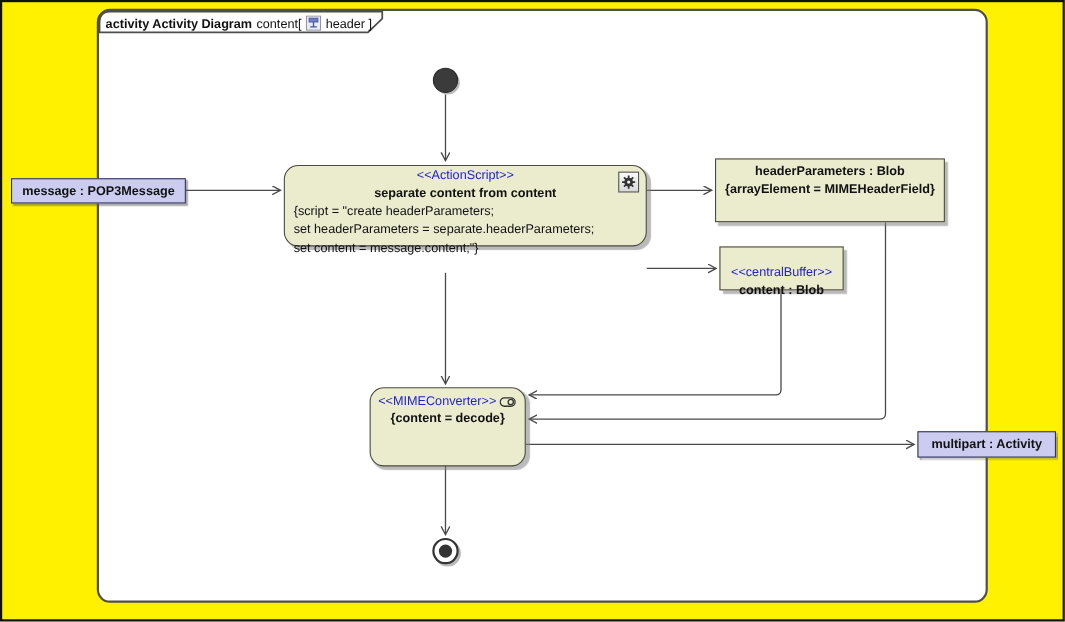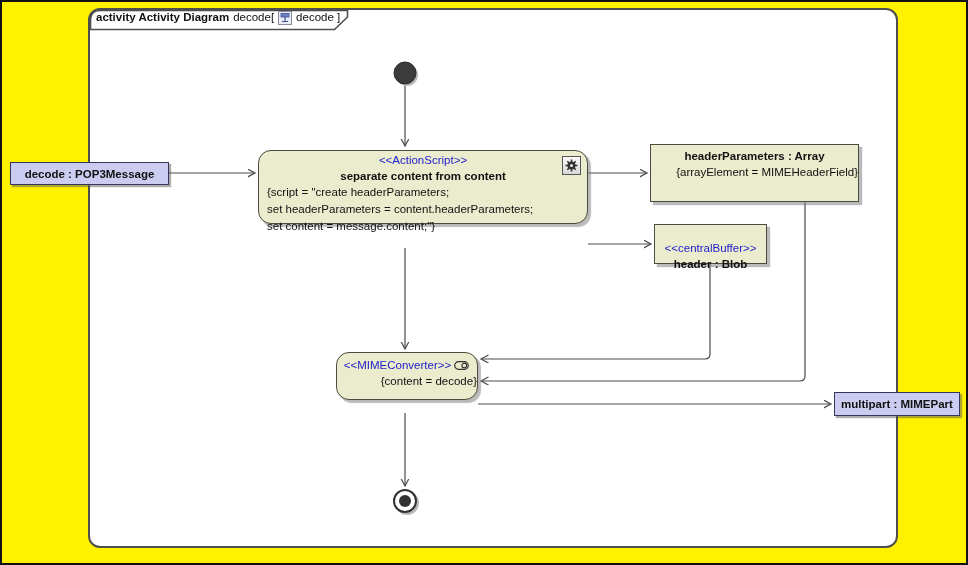--- a/index.html
+++ b/index.html
@@ -7,33 +7,33 @@
     position:relative;width:968px;height:565px;box-sizing:border-box;
     background:#FFF100;border:2px solid #111;overflow:hidden;
     font-family:"Liberation Sans",sans-serif;color:#111;
   }
   .frame{
     position:absolute;left:86px;top:6px;width:806px;height:536px;
     background:#fff;border:2px solid #4e4e4e;border-radius:12px;
   }
   .wires{position:absolute;left:0;top:0;width:968px;height:565px;pointer-events:none;}
   .frame-title{
-    position:absolute;left:94px;top:9px;height:17px;display:flex;align-items:flex-start;gap:4px;
+    position:absolute;left:94px;top:9px;height:17px;display:flex;align-items:flex-end;gap:4px;
     font-size:11.5px;white-space:nowrap;
   }
   .frame-title .tb{font-weight:bold;}
   .node{
     position:absolute;background:#EBEBCE;border:1.5px solid #4b4b3e;
     box-shadow:3px 3px 1px rgba(130,130,130,.55);
     font-size:11.5px;box-sizing:border-box;
   }
   .rounded{border-radius:13px;}
   .stereo{color:#2222CC;text-align:center;line-height:16px;}
   .nm{font-weight:bold;text-align:center;line-height:16px;}
-  .ct{text-align:right;line-height:16px;}
+  .ct{text-align:center;line-height:16px;font-weight:bold;}
   .body-line{line-height:17px;padding-left:8px;white-space:nowrap;}
   .label-box{
     position:absolute;background:#CCCCF0;border:1.5px solid #34345c;
     box-shadow:2px 2px 1px rgba(90,90,90,.5);
     font-size:11.5px;font-weight:bold;display:flex;align-items:center;justify-content:center;
     box-sizing:border-box;white-space:nowrap;
   }
   .gear{
     position:absolute;top:5px;right:6px;width:17px;height:17px;
     background:linear-gradient(#fafafa,#d8d8d8);border:1px solid #555;
@@ -71,75 +71,75 @@
     <path d="M476,402 L829,402" fill="none" stroke="#4a4a4a" stroke-width="1.2" marker-end="url(#arr)"></path>
     <path d="M403,411 L403,484" fill="none" stroke="#4a4a4a" stroke-width="1.2" marker-end="url(#arr)"></path>
 
     <circle cx="405" cy="501" r="12" fill="#b9b9b9"></circle>
     <circle cx="403" cy="499" r="11" fill="#ffffff" stroke="#333" stroke-width="2"></circle>
     <circle cx="403" cy="499" r="6" fill="#333"></circle>
   </svg>
 
   <div class="frame-title">
     <span class="tb">activity Activity Diagram</span>
-    <span>decode[</span>
+    <span>content[</span>
     <span class="ticon">
       <svg width="14" height="14" viewBox="0 0 14 14">
         <rect x="0.5" y="0.5" width="13" height="13" fill="#e8ebf4" stroke="#8a8aa0"></rect>
         <rect x="3" y="2.5" width="8" height="3.5" fill="#6f7fc0" stroke="#44549a" stroke-width="0.8"></rect>
         <path d="M7,6 V10.5 M4,10.5 H10" fill="none" stroke="#44549a" stroke-width="1.2"></path>
       </svg>
     </span>
-    <span>decode ]</span>
+    <span>header ]</span>
   </div>
 
   <div class="node rounded" style="left:256px;top:148px;width:330px;height:74px;padding-top:1px;">
     <div class="stereo">&lt;&lt;ActionScript&gt;&gt;</div>
     <div class="nm">separate content from content</div>
     <div class="body-line">{script = "create headerParameters;</div>
-    <div class="body-line">set headerParameters = content.headerParameters;</div>
+    <div class="body-line">set headerParameters = separate.headerParameters;</div>
     <div class="body-line">set content = message.content;"}</div>
     <span class="gear">
       <svg width="13" height="13" viewBox="0 0 13 13">
         <g stroke="#333" stroke-width="1.6">
           <line x1="6.5" y1="0.5" x2="6.5" y2="12.5"></line>
           <line x1="0.5" y1="6.5" x2="12.5" y2="6.5"></line>
           <line x1="2.3" y1="2.3" x2="10.7" y2="10.7"></line>
           <line x1="10.7" y1="2.3" x2="2.3" y2="10.7"></line>
         </g>
         <circle cx="6.5" cy="6.5" r="4" fill="#333"></circle>
         <circle cx="6.5" cy="6.5" r="1.5" fill="#ededed"></circle>
       </svg>
     </span>
   </div>
 
   <div class="node" style="left:648px;top:142px;width:209px;height:58px;padding-top:3px;">
-    <div class="nm">headerParameters : Array</div>
+    <div class="nm">headerParameters : Blob</div>
     <div class="ct">{arrayElement = MIMEHeaderField}</div>
   </div>
 
   <div class="node" style="left:652px;top:222px;width:113px;height:40px;padding-top:15px;">
     <div class="stereo">&lt;&lt;centralBuffer&gt;&gt;</div>
-    <div class="nm">header : Blob</div>
+    <div class="nm">content : Blob</div>
   </div>
 
-  <div class="node rounded" style="left:334px;top:350px;width:142px;height:48px;padding-top:4px;">
+  <div class="node rounded" style="left:334px;top:350px;width:142px;height:72px;padding-top:4px;">
     <div class="stereo-row">
       <span class="stereo">&lt;&lt;MIMEConverter&gt;&gt;</span>
       <span class="ticon">
         <svg width="16" height="9" viewBox="0 0 16 9">
           <rect x="0.7" y="0.7" width="13.6" height="7.6" rx="3.8" fill="none" stroke="#333" stroke-width="1.2"></rect>
           <circle cx="10.3" cy="4.5" r="2.4" fill="none" stroke="#333" stroke-width="1.2"></circle>
         </svg>
       </span>
     </div>
     <div class="ct">{content = decode}</div>
   </div>
 
   <div class="label-box" style="left:8px;top:160px;width:159px;height:23px;">
-    <span>decode : POP3Message</span>
+    <span>message : POP3Message</span>
   </div>
 
   <div class="label-box" style="left:832px;top:390px;width:126px;height:24px;">
-    <span>multipart : MIMEPart</span>
+    <span>multipart : Activity</span>
   </div>
 
 </div>
 
 </body></html>

